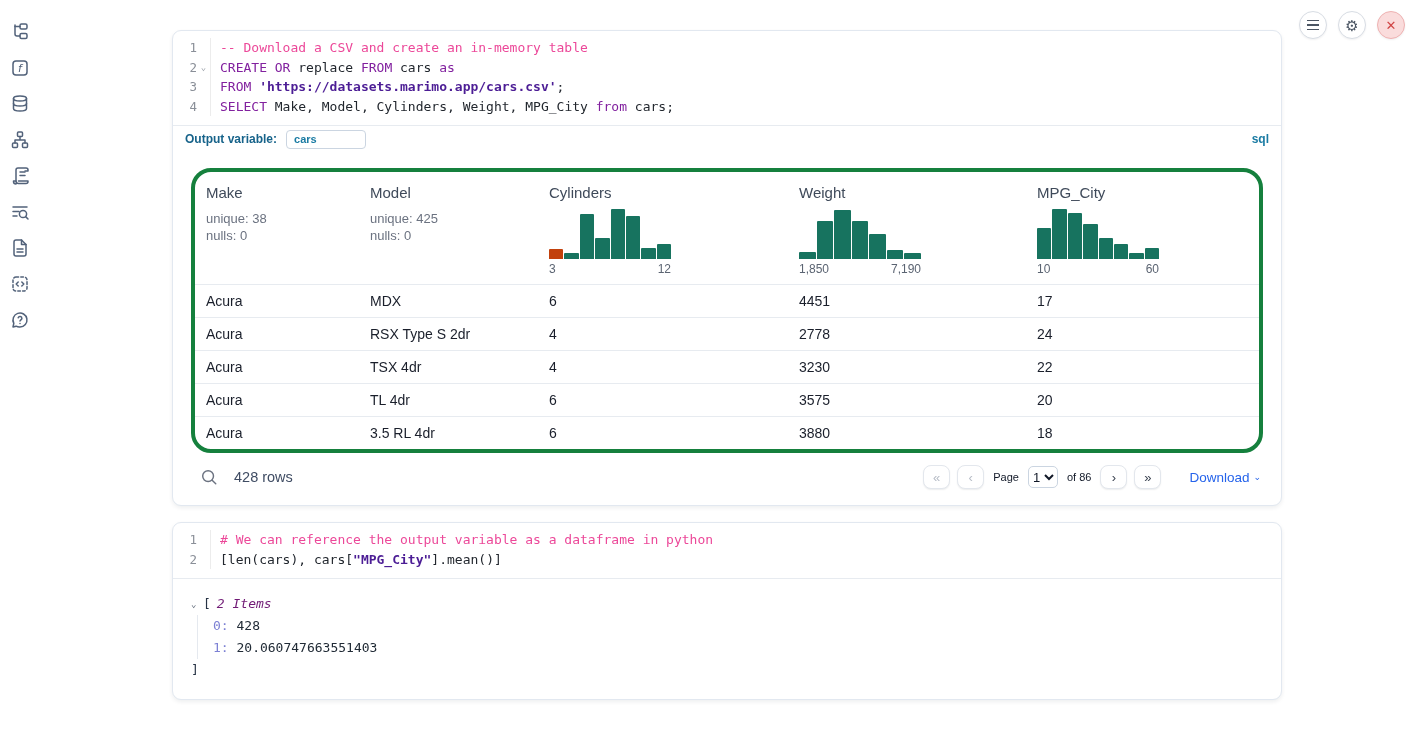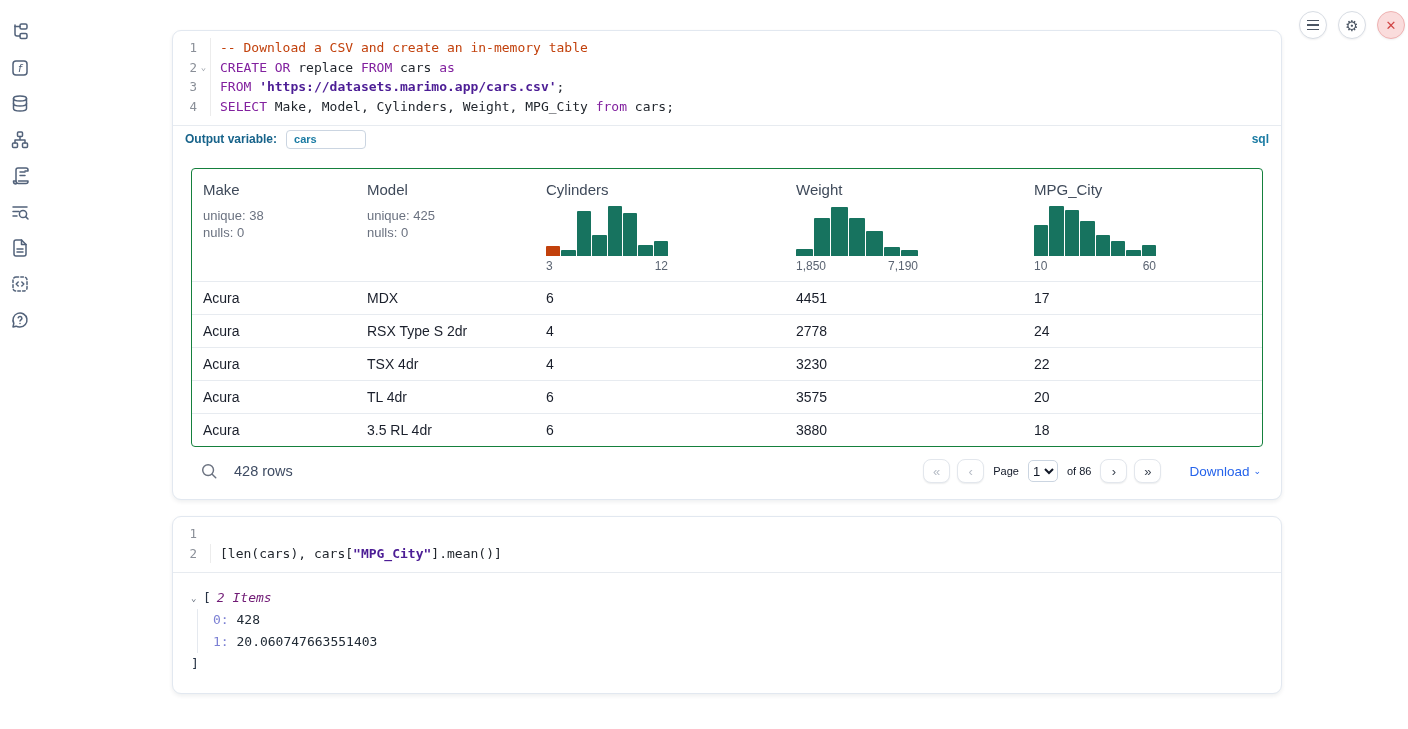--- a/index.html
+++ b/index.html
@@ -37,34 +37,34 @@
             font-size:13px; line-height:19.5px; cursor:text; }
   .code-line { display:flex; align-items:flex-start; }
   .gutter { width:24px; text-align:right; color:#8a8f98; flex:none;
             font-size:12.5px; user-select:none; }
   .fold { width:13px; flex:none; text-align:center; color:#9aa0a8; font-size:9px;
           line-height:19.5px; }
   .code-line .code { border-left:1px solid #ececec; padding-left:9px; white-space:pre;
                      color:#22272e; }
   .tok-kw  { color:#82219f; }
   .tok-str { color:#4c1d95;font-weight:bold; }
-  .tok-com { color:#c2410c; }
+  .tok-com { color:#ec4899; }
 
   
   .outvar-row { display:flex; align-items:center; border-top:1px solid #e7ebf0;
                 height:27px; padding:0 12px; gap:9px;justify-content:center; }
   .outvar-label { font-size:12px; font-weight:700; color:#17638a; }
   .outvar-input { width:80px; height:19px; border:1px solid #cbd5e1; border-radius:4px;
                   font-size:11px; font-weight:700; color:#1a7ba3; padding:0 7px;
                   font-family:"Liberation Sans",sans-serif; outline:none; }
   .lang-badge { margin-left:auto; font-size:12px; font-weight:600; color:#1a7ba3; }
 
   
   .cell-output { padding:16px 18px 8px; }
-  .data-table { border:1px solid #15803d; border-radius:4px; overflow:hidden; }
+  .data-table { border:4px solid #15803d; border-radius:20px; overflow:hidden; }
   .t-header, .t-row { display:grid; grid-template-columns:164px 179px 250px 238px 1fr; }
   .th { padding:12px 8px 8px 11px; cursor:pointer; }
   .th-title { font-size:15px; color:#3f4a5a; }
   .th-stats { margin-top:9px; font-size:13px; color:#6b7280; line-height:17px; }
   .hist-wrap { margin-top:8px; width:122px; }
   .hist-bars { height:50px; display:flex; align-items:flex-end; gap:1px; }
   .hist-bar { flex:1; border-radius:1px 1px 0 0; }
   .hist-labels { display:flex; justify-content:space-between; margin-top:3px;
                  font-size:12px; color:#5b6472; }
   .t-row { border-top:1px solid #e7ebf0; height:33px; align-items:center; }
@@ -368,20 +368,21 @@
         </div>
       </div>
     </div>
   </div>
 
   <div class="cell-card second">
     <div class="editor py" id="py-editor">
         <div class="code-line">
           <span class="gutter">1</span>
           <span class="fold"></span>
+          <span class="code"><span class="tok-com"># We can reference the output variable as a dataframe in python</span></span>
         </div>
         <div class="code-line">
           <span class="gutter">2</span>
           <span class="fold"></span>
           <span class="code"><span>[len(cars), cars[</span><span class="tok-str">"MPG_City"</span><span>].mean()]</span></span>
         </div>
       </div>
 
     <div class="cell-output2">
       <div class="tree-head">

